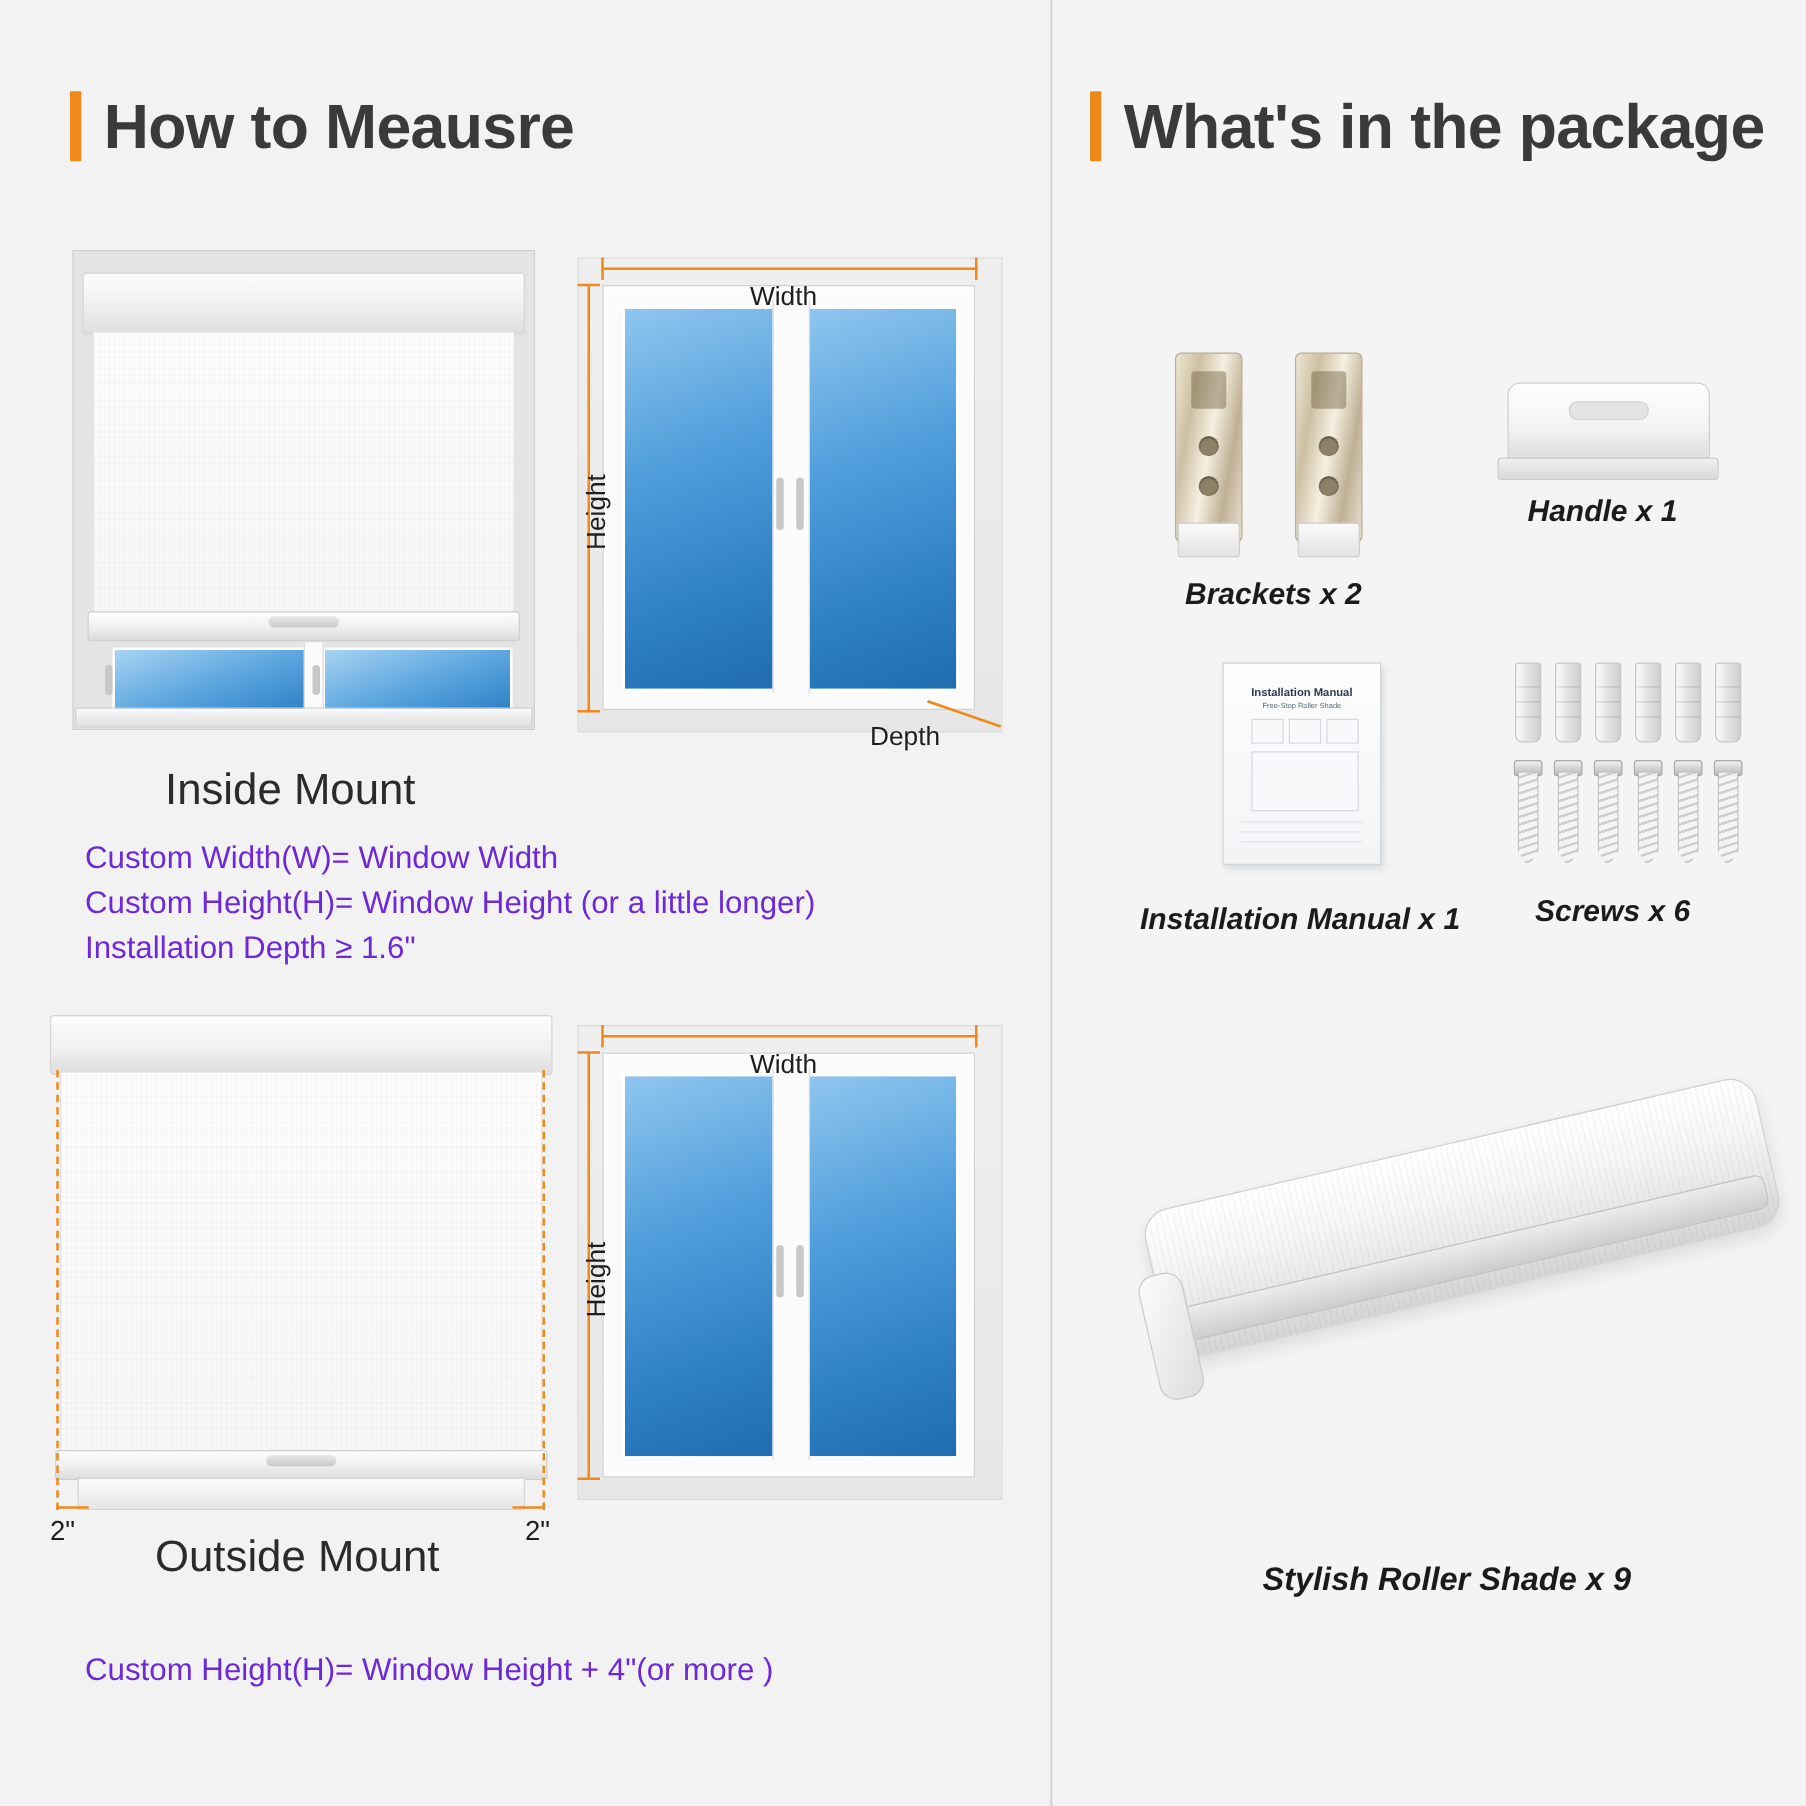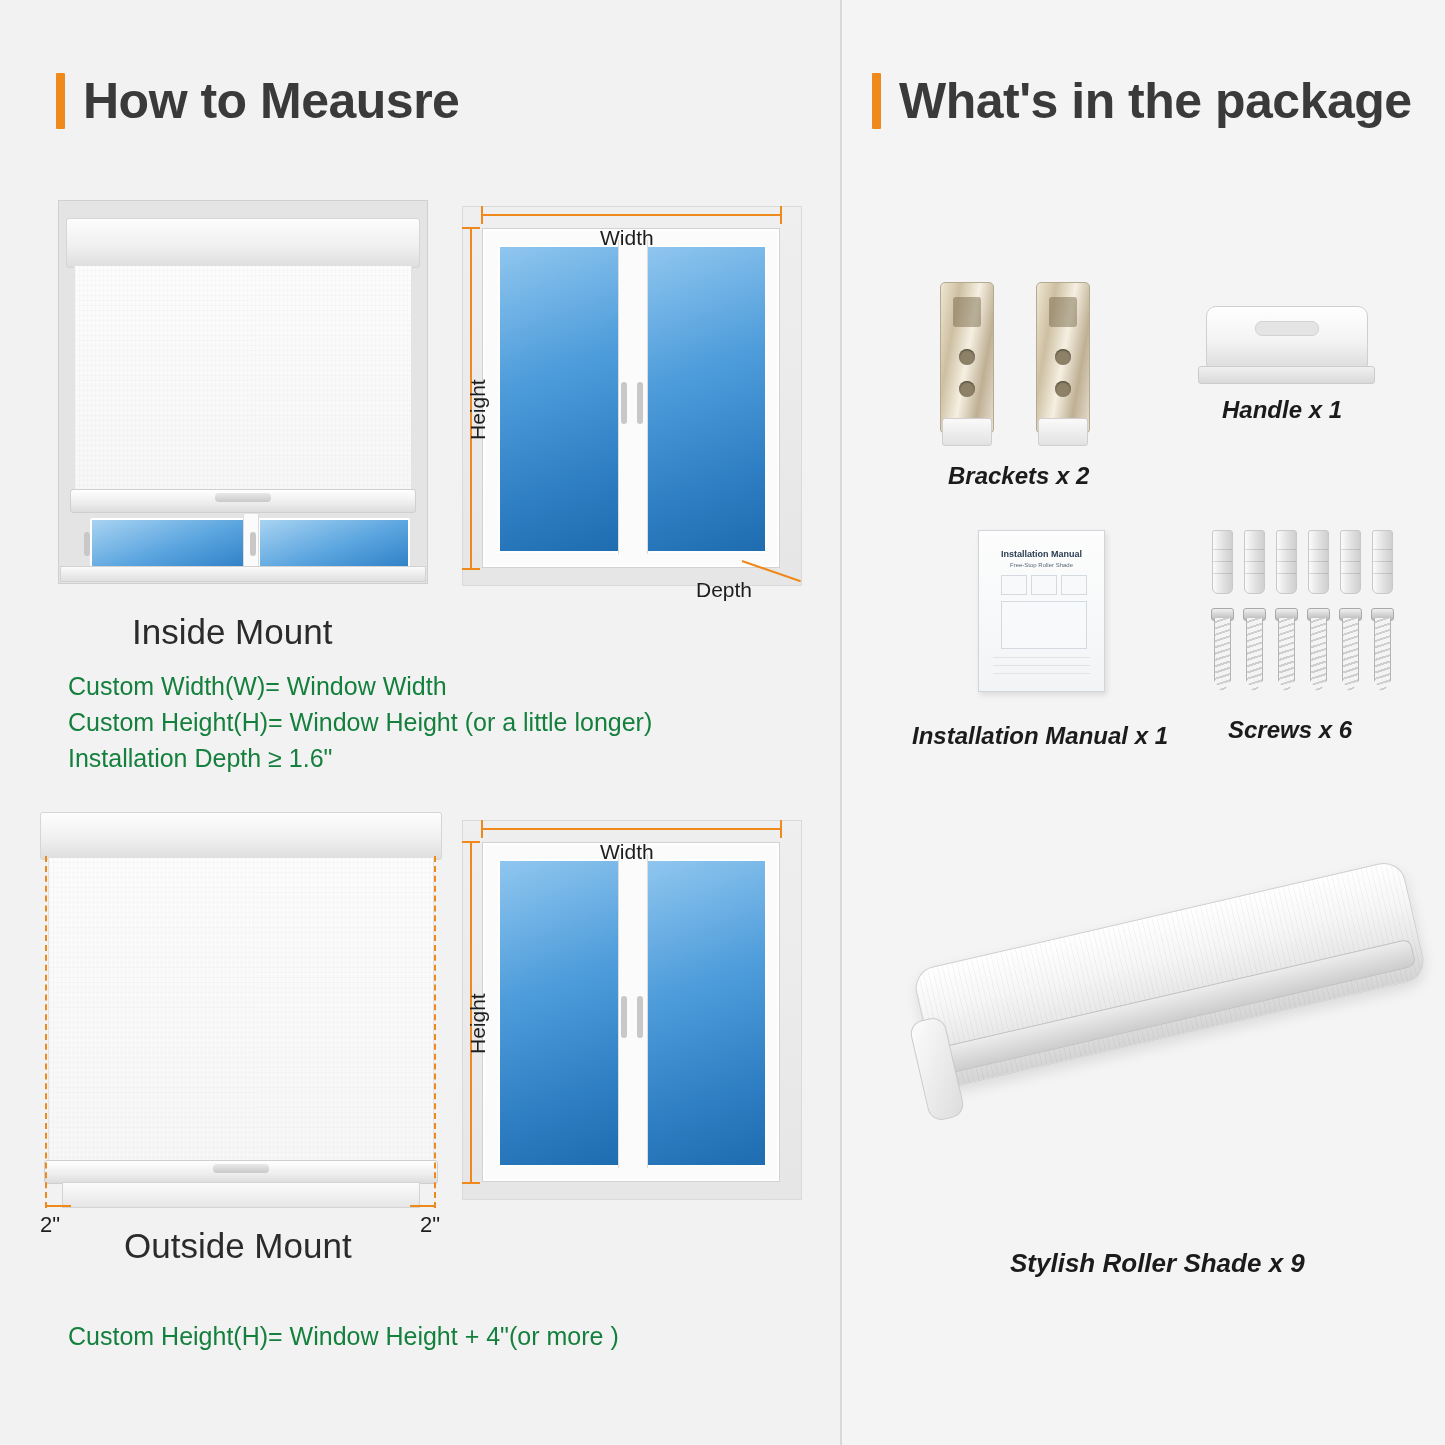--- a/index.html
+++ b/index.html
@@ -151,21 +151,21 @@
   .mount-title {
     position: absolute;
     font-size: 35px;
     color: #2b2b2b;
     font-weight: normal;
     white-space: nowrap;
   }
   .spec-line {
     position: absolute;
     font-size: 25px;
-    color: #15803d;
+    color: #6d28d9;
     white-space: nowrap;
   }
   .dashed-v {
     position: absolute;
     width: 0;
     border-left: 2px dashed #f0891b;
   }
   .small-dim {
     position: absolute;
     font-size: 22px;

